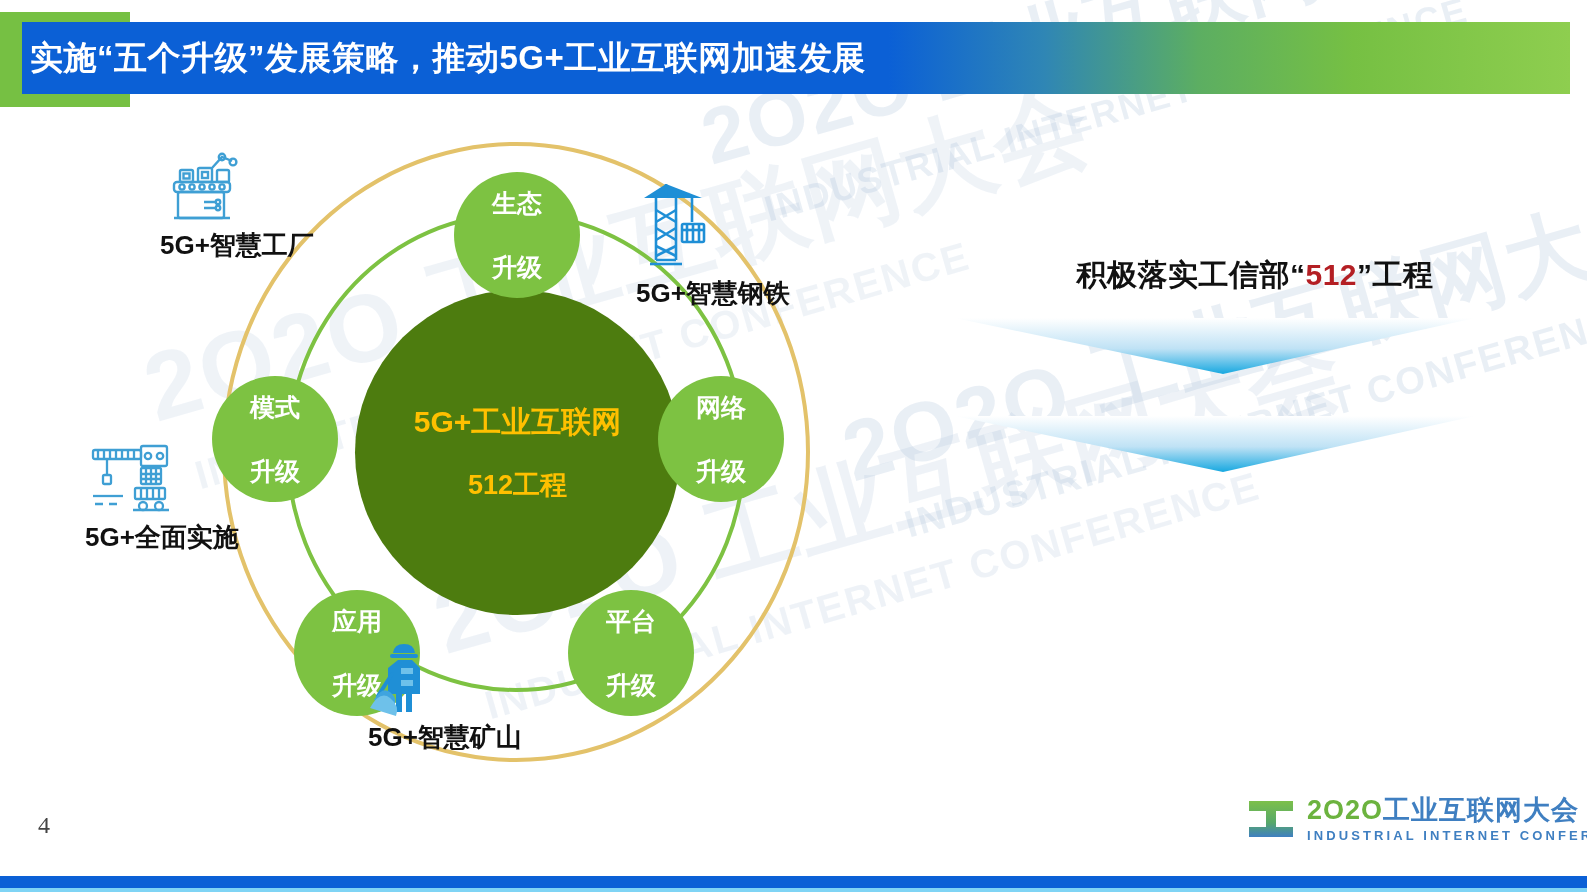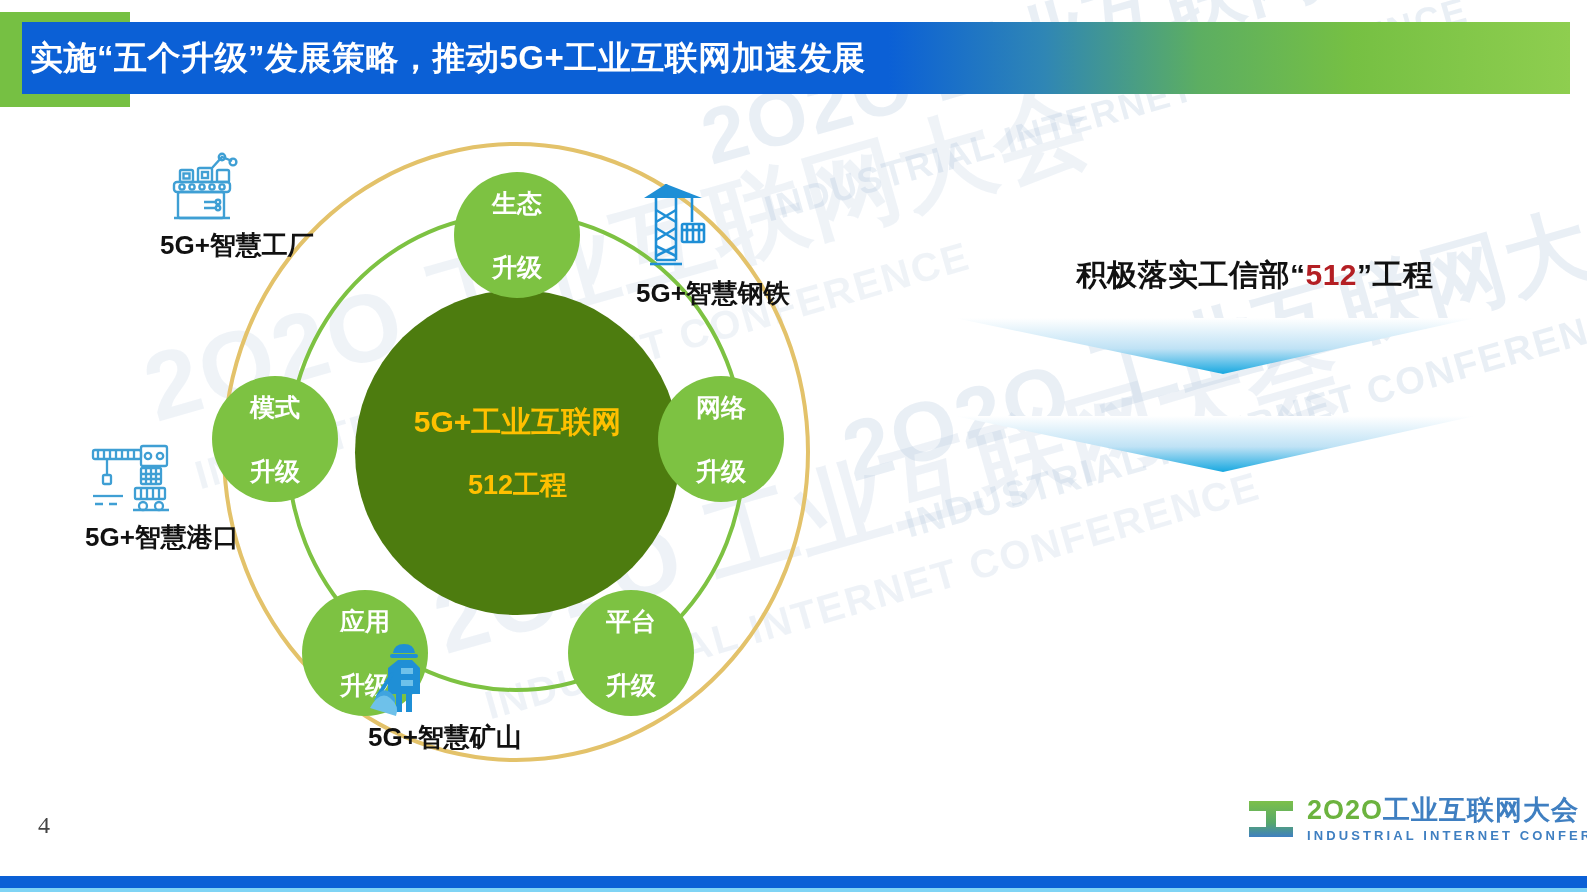--- a/index.html
+++ b/index.html
@@ -61,21 +61,21 @@
 
   .node{
     position:absolute; width:126px; height:126px; border-radius:50%;
     background:#7dc242; color:#ffffff;
     display:flex; flex-direction:column; align-items:center; justify-content:center;
     line-height:1.12; font-size:25px; font-weight:700;gap:36px;
   }
   .node-eco  { left:354px; top:52px; }
   .node-mode { left:112px; top:256px; }
   .node-net  { left:558px; top:256px; }
-  .node-app  { left:202px; top:470px; }
+  .node-app  { left:194px; top:470px; }
   .node-plat { left:468px; top:470px; }
 
   
   .ind{ position:absolute; display:flex; flex-direction:column; }
   .ind-label{ font-size:26px; font-weight:700; color:#111; white-space:nowrap; margin-top:2px; }
   .ind-icon svg{ display:block; }
 
   .ind-factory{ left:60px;  top:28px;  }
   .ind-steel  { left:536px; top:58px;  }
   .ind-port   { left:-15px; top:318px; }
@@ -248,21 +248,21 @@
         <rect x="18" y="37" width="8" height="9" rx="1.5"></rect>
         <rect x="50" y="50" width="30" height="11" rx="1.5"></rect>
         <path d="M56 50 v11 M62 50 v11 M68 50 v11 M74 50 v11"></path>
         <path d="M8 58 h30"></path>
         <path d="M10 66 h8 M24 66 h8"></path>
         <circle cx="58" cy="68" r="4"></circle>
           <circle cx="74" cy="68" r="4"></circle>
         <path d="M48 72 h36"></path>
       </svg>
     </div>
-    <div class="ind-label">5G+智慧港口</div>
+    <div class="ind-label">5G+全面实施</div>
   </div>
 </div>
 
 <div class="panel">
 
   <div class="panel-line">
     <span>积极落实工信部“</span><span class="hl">512</span><span>”工程</span>
   </div>
 
   <svg class="chev" viewBox="0 0 520 62">

